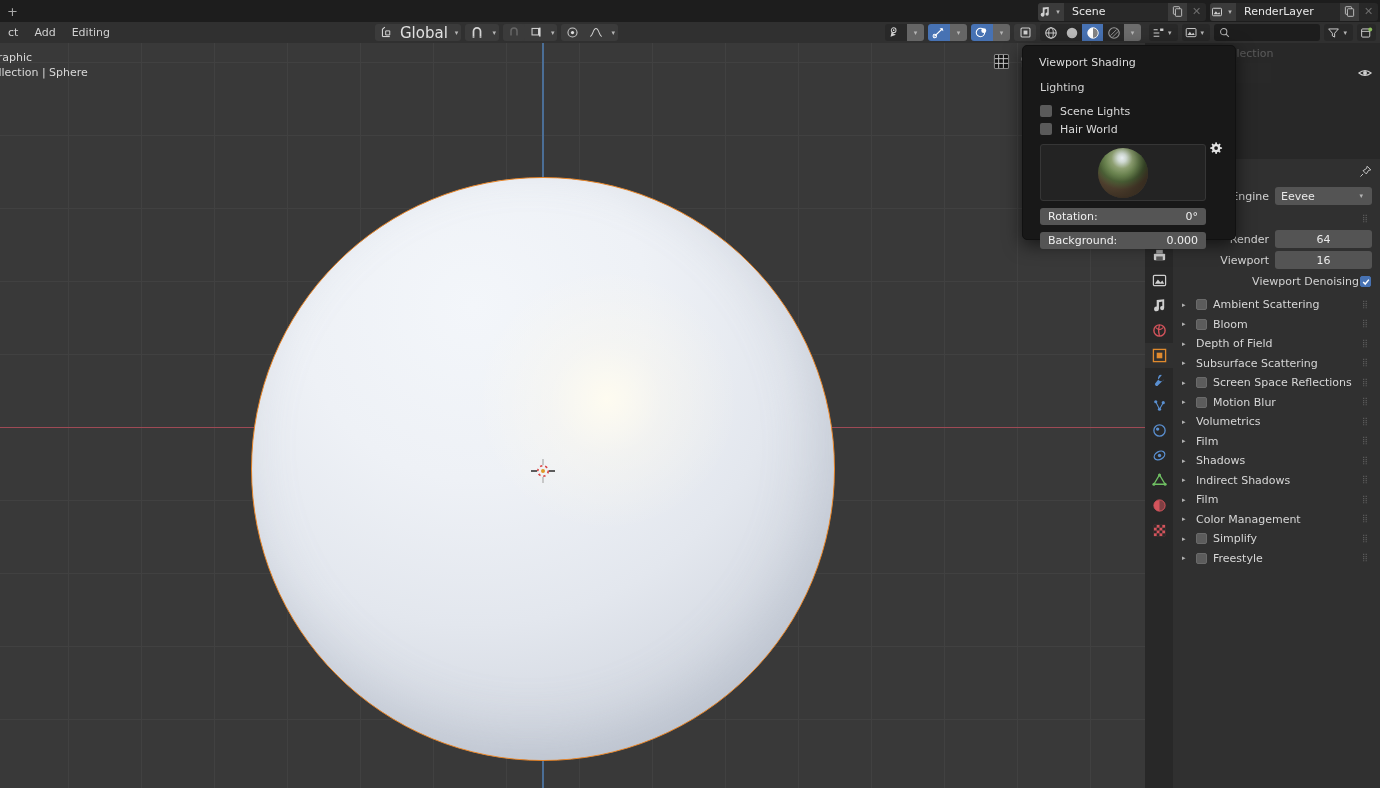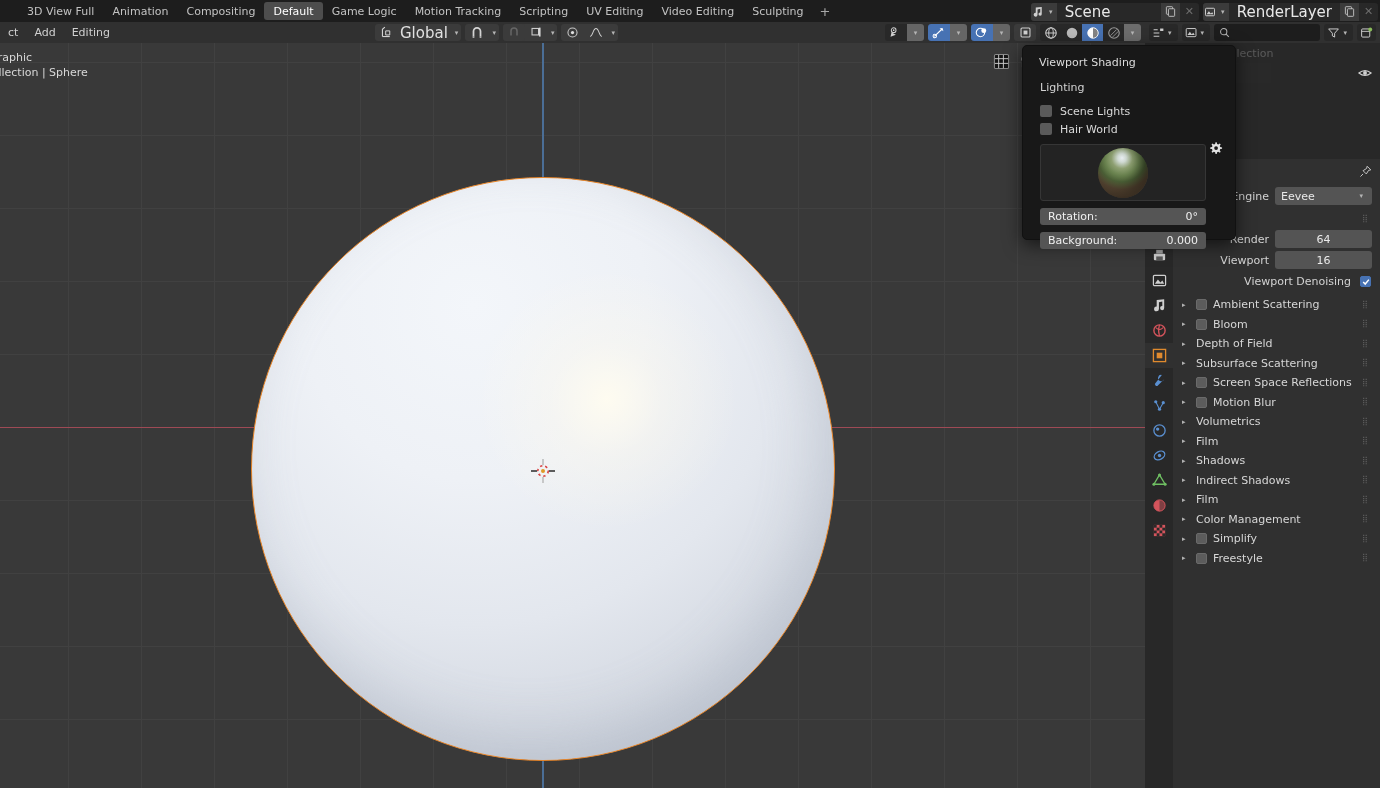--- a/index.html
+++ b/index.html
@@ -35,21 +35,21 @@
   .scene-field {
     display: flex; align-items: center; height: 18px;
     background: #282828; border-radius: 3px; overflow: hidden;
   }
   .sf-icon {
     width: 26px; height: 18px; display: flex; align-items: center;
     justify-content: center; gap: 2px; background: #3b3b3b;
   }
   .sf-name {
     min-width: 104px; height: 18px; line-height: 18px; padding: 0 8px;
-    background: #282828; color: #e8e8e8; font-size: 15px;
+    background: #282828; color: #e8e8e8; font-size: 11px;
   }
   .sf-btn {
     width: 19px; height: 18px; display: flex; align-items: center;
     justify-content: center; background: #3b3b3b;
   }
   .sf-btn.dim { background: transparent; color: #6d6d6d; }
 
   
   .vp-header {
     position: absolute; left: 0; top: 22px; width: 1145px; height: 21px;
@@ -158,21 +158,21 @@
     height: 19px; display: flex; align-items: center; gap: 6px;
     padding-left: 9px; font-size: 11px; color: #d6d6d6; position: relative;
   }
   .panel-hdr .tri { font-size: 7px; color: #b0b0b0; width: 8px; }
   .cbox {
     width: 11px; height: 11px; border-radius: 2px; background: #5c5c5c;
     border: 1px solid #6a6a6a; flex: none;
   }
   .cbox.checked { background: #4772b3; border-color: #4772b3; display: flex; align-items: center; justify-content: center; }
   .grip { position: absolute; right: 8px; color: #5e5e5e; font-size: 8px; letter-spacing: .5px; line-height: 4px; width: 10px; }
-  .denoise-row { display: flex; align-items: center; justify-content: flex-end; gap: 9px; height: 19px; padding-right: 9px; margin-top: 2px; }
+  .denoise-row { display: flex; align-items: center; justify-content: flex-end; gap: 1px; height: 19px; padding-right: 9px; margin-top: 2px; }
 
   
   .popup {
     position: absolute; left: 1022px; top: 45px; width: 214px; height: 195px;
     background: #181818; border: 1px solid #111; border-radius: 5px;
     box-shadow: 0 5px 18px rgba(0,0,0,.6); z-index: 50;
     padding: 8px 9px;
   }
   .popup-title { font-size: 11px; color: #dcdcdc; margin: 2px 0 12px 7px; }
   .popup-sub { font-size: 11px; color: #d2d2d2; margin: 0 0 8px 8px; }
@@ -196,32 +196,20 @@
     border-radius: 3px; display: flex; align-items: center;
     justify-content: space-between; padding: 0 8px; font-size: 11px; color: #efefef;
   }
 </style>
 </head>
 <body>
 
 <div id="app">
 
   <div class="topbar">
-    <div class="ws-tabs" id="ws-tabs">
-        <div class="ws-tab">3D View Full</div>
-        <div class="ws-tab">Animation</div>
-        <div class="ws-tab">Compositing</div>
-        <div class="ws-tab active">Default</div>
-        <div class="ws-tab">Game Logic</div>
-        <div class="ws-tab">Motion Tracking</div>
-        <div class="ws-tab">Scripting</div>
-        <div class="ws-tab">UV Editing</div>
-        <div class="ws-tab">Video Editing</div>
-        <div class="ws-tab">Sculpting</div>
-      </div>
     <div class="ws-plus">+</div>
 
     <div class="topbar-right">
       <div class="scene-field">
         <div class="sf-icon">
           <svg width="12" height="12" viewBox="0 0 16 16">
             <path d="M5 2 L5 9 A2.6 2.6 0 1 0 7.4 11.6 L7.4 4.6 L11 3.6 L11 8.6 A2.2 2.2 0 1 0 13 10.5 L13 1.4 Z" fill="#d0d0d0"></path>
           </svg>
           <span class="chev">▾</span>
         </div>

